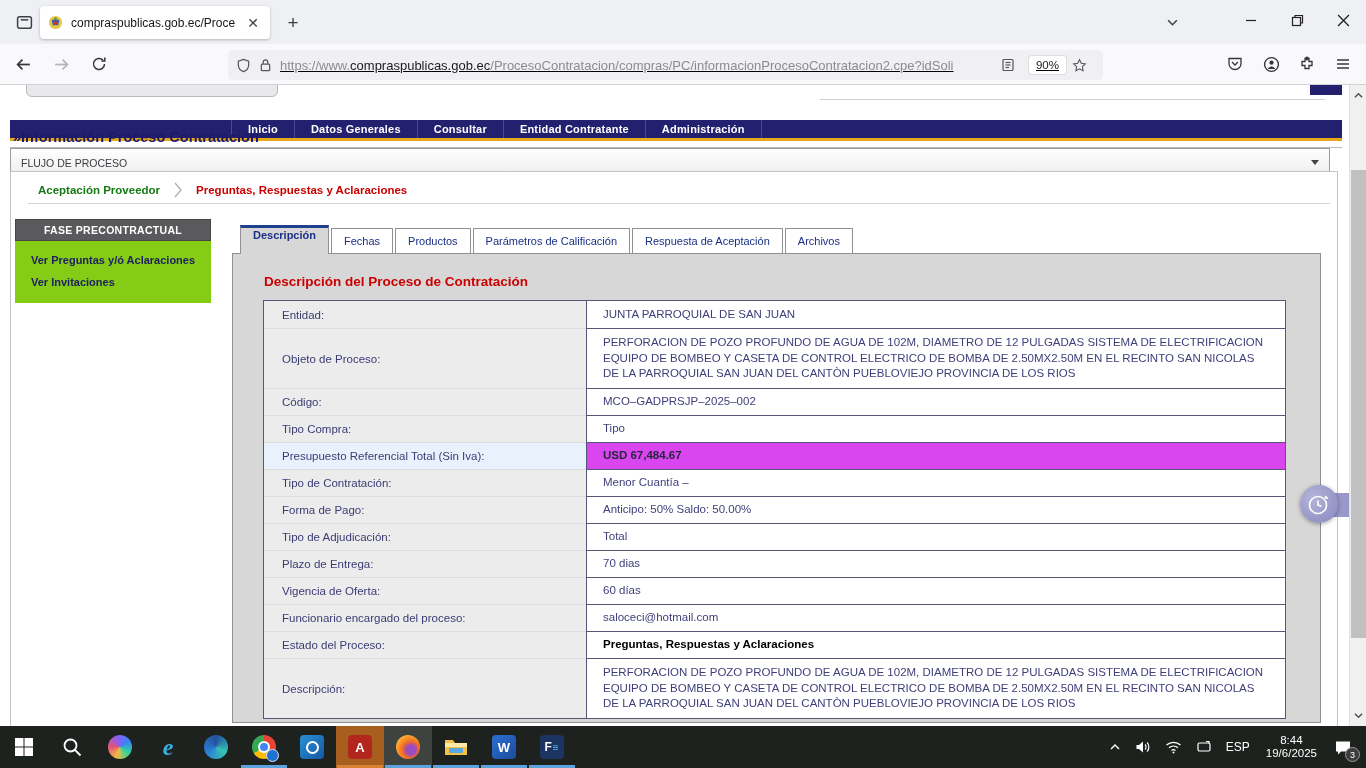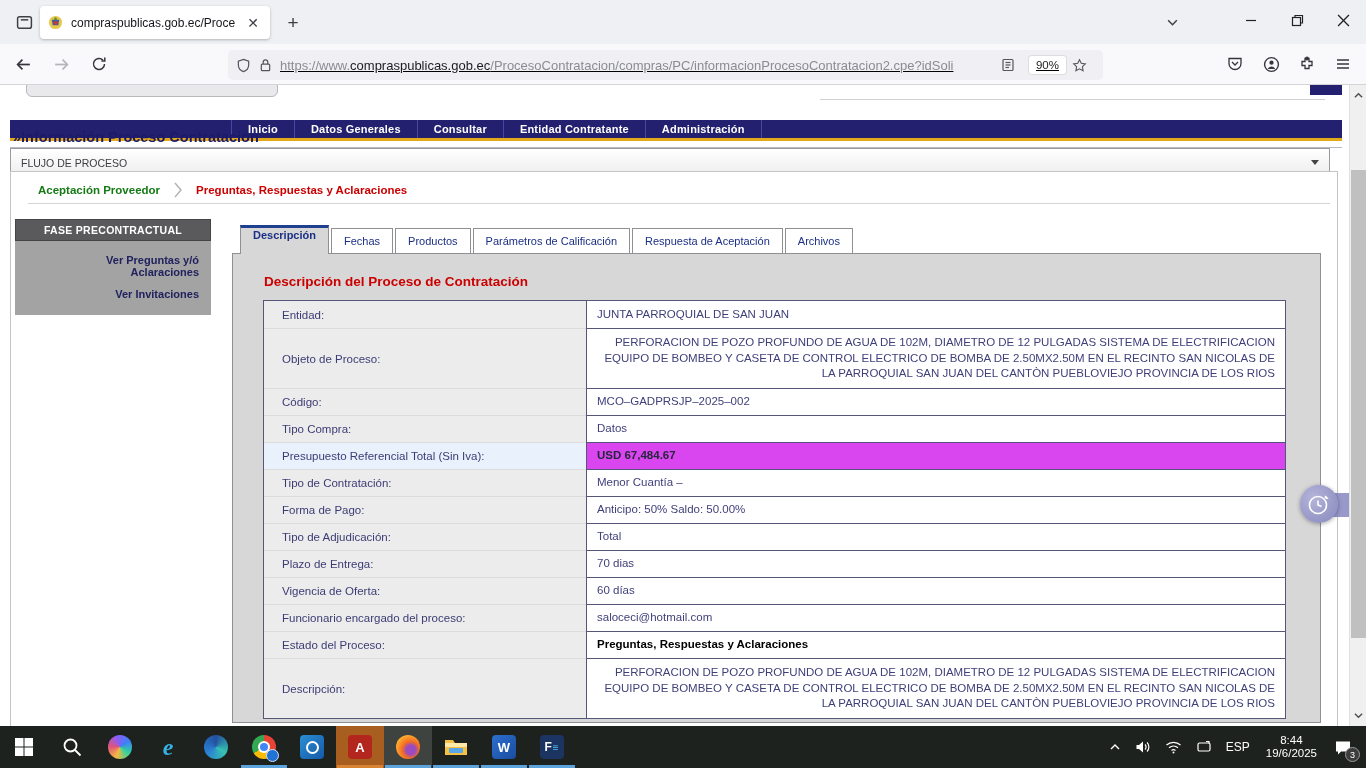--- a/index.html
+++ b/index.html
@@ -80,44 +80,44 @@
   #breadcrumb-rule { position:absolute; left:28px; top:118px; width:1302px;
     height:1px; background:#d4d4d8; }
   .crumb-green { color:#157a15; font-weight:600; }
   .crumb-red { color:#cc0000; font-weight:700; }
   .crumb-sep { margin:0 12px; color:#b0b0b6; display:flex; }
 
   #sidebar { position:absolute; left:15px; top:134px; width:196px; }
   #sidebar-header { height:22px; background:#5a5a5d; color:#fff; font-size:10.5px;
     font-weight:700; display:flex; align-items:center; justify-content:center;
     letter-spacing:.3px; border:1px solid #444; }
-  #sidebar-body { background:#a3a3a3; padding:8px 0 10px 12px;text-align:right; }
+  #sidebar-body { background:#84cc16; padding:8px 0 10px 4px; }
   .side-item { font-size:11px; color:#21215f; padding:5px 12px; font-weight:600; }
 
   #proc-tabs { position:absolute; left:240px; top:140px; height:29px; display:flex;
     align-items:flex-end; }
   .ptab { background:#fff; border:1px solid #8f8f94; border-bottom:none;
     font-size:11px; color:#1b2f86; padding:6px 12px 7px; margin-right:2px;
     height:26px; white-space:nowrap; }
   .ptab.active { background:#d7d7d7; border-top:3px solid #1f3f8f; height:29px;
     font-weight:600; padding-top:1px; position:relative; z-index:3; }
 
   #panel { position:absolute; left:232px; top:168px; width:1089px; height:470px;
     background:#d7d7d7; border:1px solid #8f8f94; }
   #section-title { position:absolute; left:31px; top:20px; font-size:13.5px;
     font-weight:600; color:#cc0000; }
   #proc-table { position:absolute; left:30px; top:46px; width:1023px;
     border:1px solid #565677; background:#fff; }
   .trow { display:flex; min-height:27px; }
   .tlabel { width:322px; background:#ececec; display:flex; align-items:center;
     padding:4px 6px 4px 18px; font-size:11.5px; color:#3c3c74;
     border-top:1px solid #dcdcdc; }
-  .tvalue { flex:1; display:flex; align-items:center; padding:4px 10px;
+  .tvalue { flex:1; display:flex; align-items:center; padding:4px 16px;
     font-size:11.5px; color:#3f3f7a; border-top:1px solid #565677;
-    border-left:1px solid #565677; line-height:15.5px;text-align:right; }
+    border-left:1px solid #565677; line-height:15.5px; }
   .trow:first-child .tlabel, .trow:first-child .tvalue { border-top:none; }
   .trow.hl .tlabel { background:#e8f1fc; }
   .trow.hl .tvalue { background:#d946ef; color:#26263c; font-weight:700; }
   .trow.bold .tvalue { color:#000; font-weight:700; }
   .trow.tall { min-height:60px; }
 
   #timer-widget { position:absolute; left:1300px; top:400px; width:49px; height:40px; }
   #timer-tab { position:absolute; right:0; top:8px; width:22px; height:24px;
     background:#8d8dc4; border-radius:3px 0 0 3px; opacity:.9; }
   #timer-circle { position:absolute; left:0; top:0; width:38px; height:38px;
@@ -346,21 +346,21 @@
         <div class="trow tall">
       <div class="tlabel">Objeto de Proceso:</div>
       <div class="tvalue">PERFORACION DE POZO PROFUNDO DE AGUA DE 102M, DIAMETRO DE 12 PULGADAS SISTEMA DE ELECTRIFICACION EQUIPO DE BOMBEO Y CASETA DE CONTROL ELECTRICO DE BOMBA DE 2.50MX2.50M EN EL RECINTO SAN NICOLAS DE LA PARROQUIAL SAN JUAN DEL CANTÒN PUEBLOVIEJO PROVINCIA DE LOS RIOS</div>
         </div>
         <div class="trow">
       <div class="tlabel">Código:</div>
       <div class="tvalue">MCO–GADPRSJP–2025–002</div>
         </div>
         <div class="trow">
       <div class="tlabel">Tipo Compra:</div>
-      <div class="tvalue">Datos</div>
+      <div class="tvalue">Tipo</div>
         </div>
         <div class="trow hl">
       <div class="tlabel">Presupuesto Referencial Total (Sin Iva):</div>
       <div class="tvalue">USD 67,484.67</div>
         </div>
         <div class="trow">
       <div class="tlabel">Tipo de Contratación:</div>
       <div class="tvalue">Menor Cuantía –</div>
         </div>
         <div class="trow">

